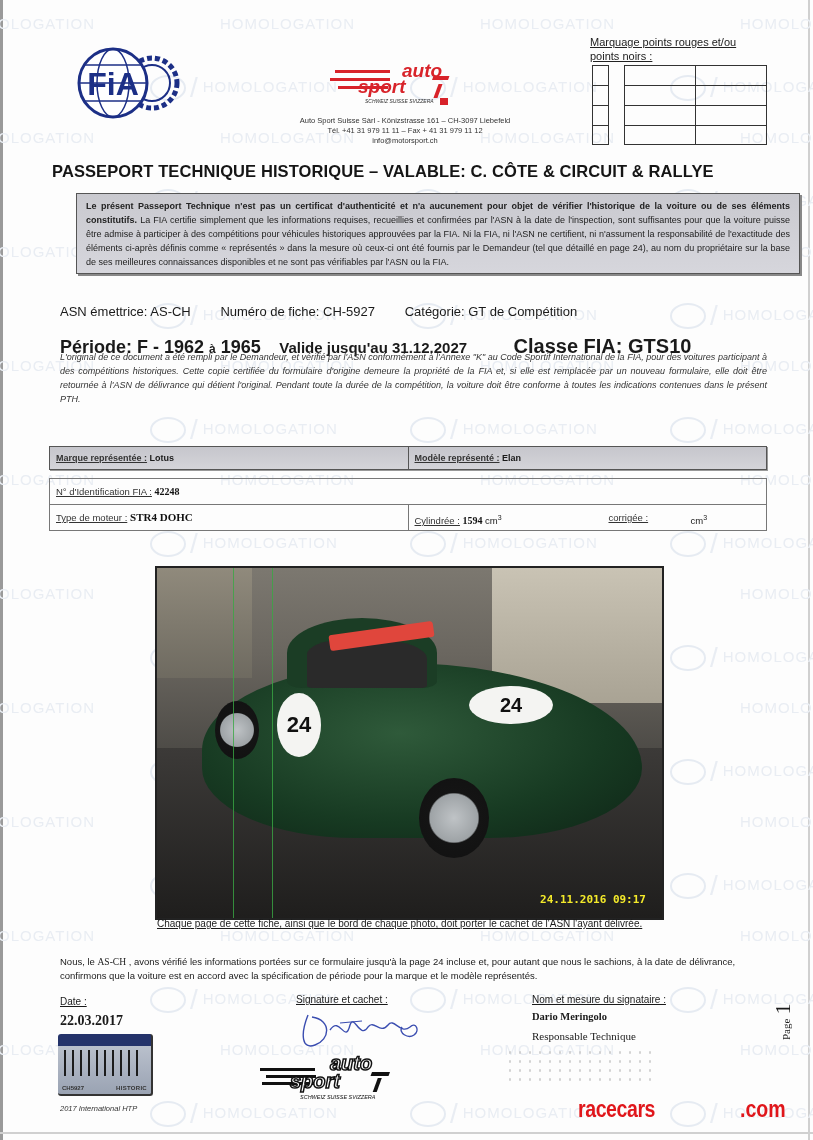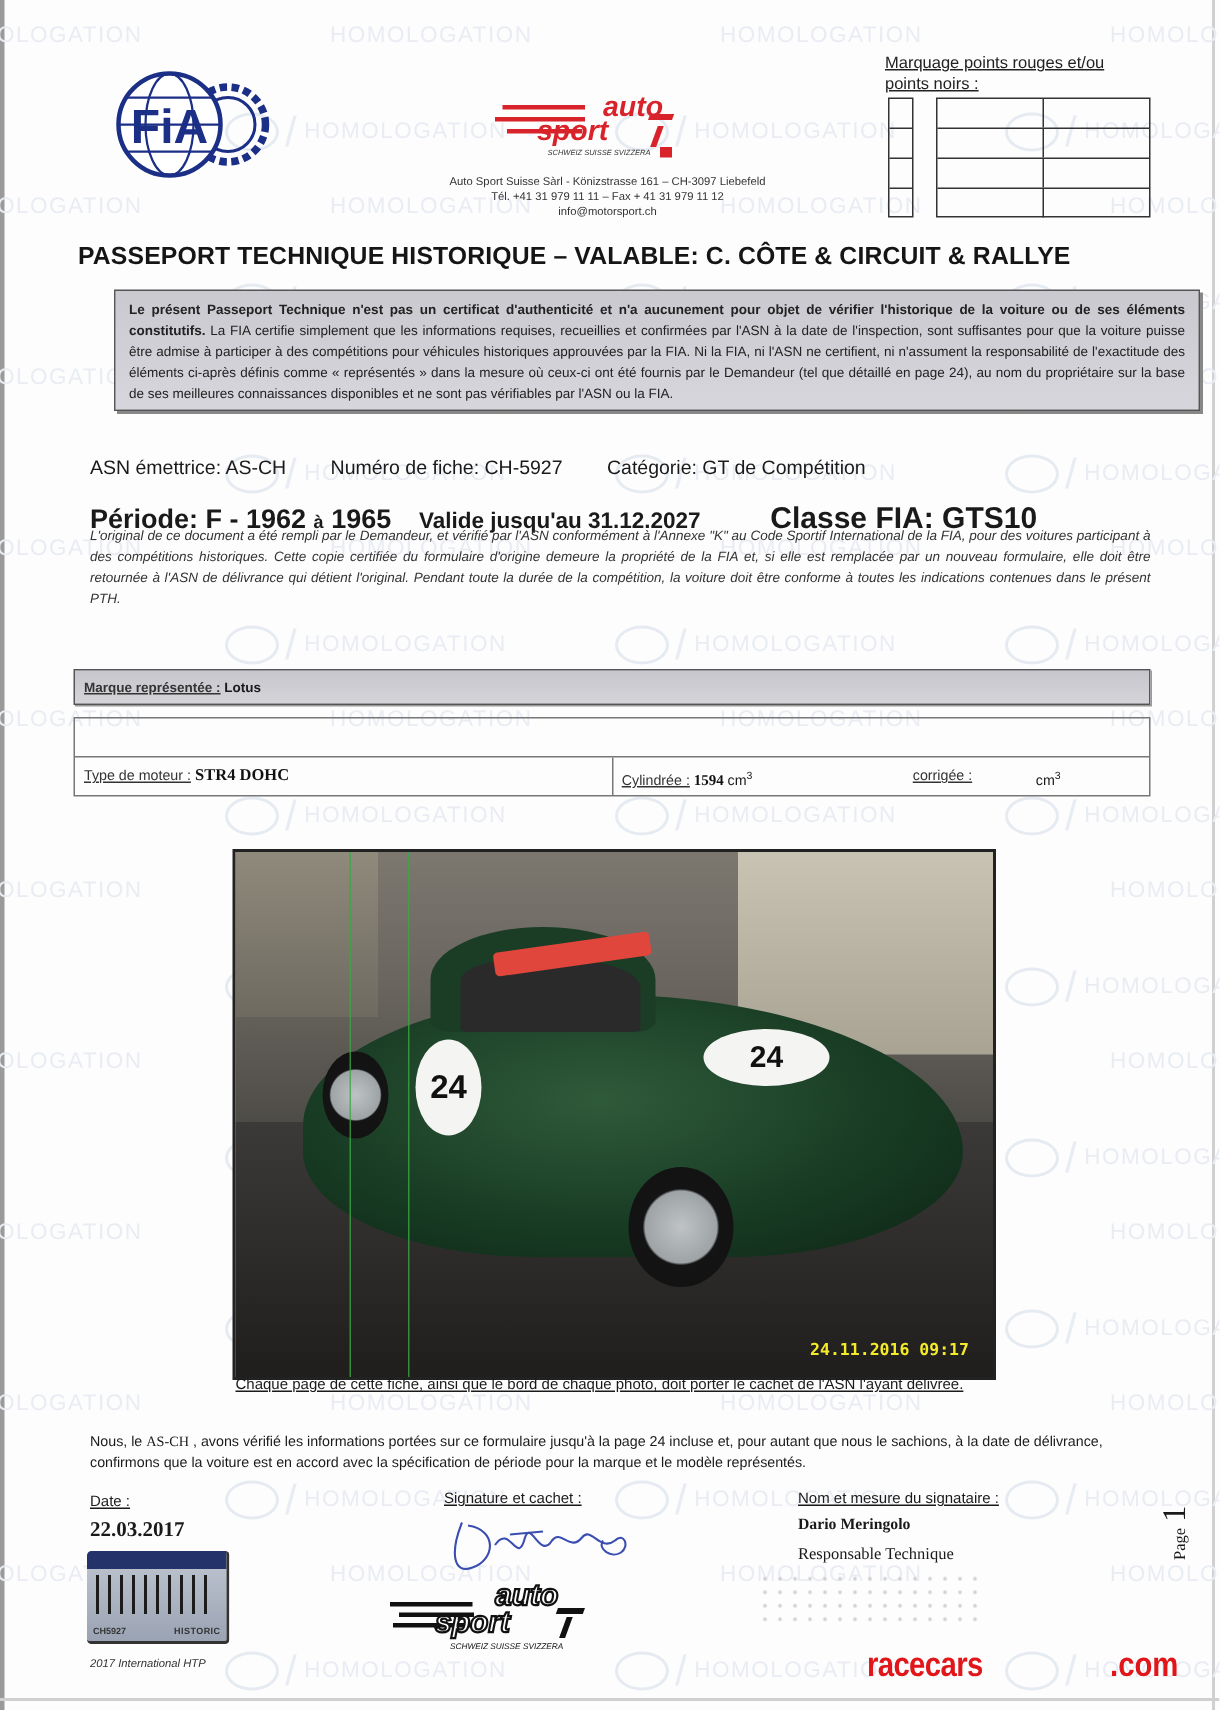--- a/index.html
+++ b/index.html
@@ -274,23 +274,25 @@
   <span class="periode"><span>Période: F - 1962 </span><small>à</small><span> 1965</span></span>
   <span class="valide">Valide jusqu'au 31.12.2027</span>
   <span class="classe">Classe FIA: GTS10</span>
 </div>
 
 <div class="legal">L'original de ce document a été rempli par le Demandeur, et vérifié par l'ASN conformément à l'Annexe "K" au Code Sportif International de la FIA, pour des voitures participant à des compétitions historiques. Cette copie certifiée du formulaire d'origine demeure la propriété de la FIA et, si elle est remplacée par un nouveau formulaire, elle doit être retournée à l'ASN de délivrance qui détient l'original. Pendant toute la durée de la compétition, la voiture doit être conforme à toutes les indications contenues dans le présent PTH.</div>
 
 <div class="spec-table">
   <div class="hdr-row">
     <div class="c"><span class="lbl">Marque représentée :</span><span> Lotus</span></div>
+    <div class="c"><span class="lbl">Modèle représenté :</span><span> Elan</span></div>
   </div>
   <div class="body-rows">
     <div class="b-row">
+      <div class="c"><span class="lbl">N° d'Identification FIA :</span><span class="val"> 42248</span></div>
     </div>
     <div class="b-row">
       <div class="c"><span class="lbl">Type de moteur :</span><span class="val" style="font-size:11px"> STR4 DOHC</span></div>
       <div class="c" style="position:relative">
         <span class="lbl">Cylindrée :</span><span class="val">  1594</span><span> cm</span><sup>3</sup>
         <span style="position:absolute;left:200px" class="lbl">corrigée :</span>
         <span style="position:absolute;left:282px"><span>cm</span><sup>3</sup></span>
       </div>
     </div>
   </div>

